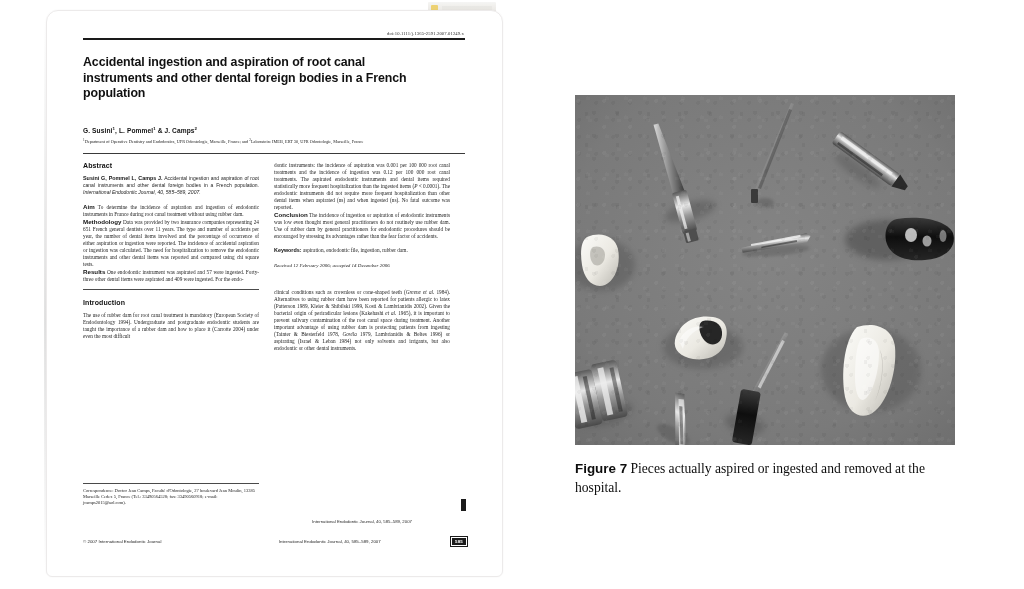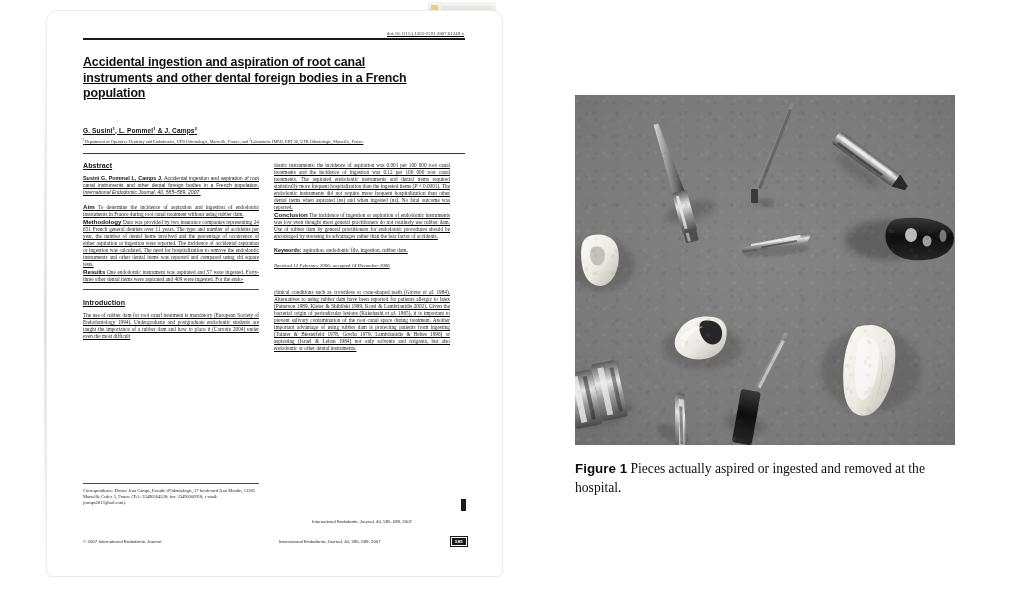--- a/index.html
+++ b/index.html
@@ -65,21 +65,21 @@
   .page-shadow-left {
     position: absolute;
     left: 44px; top: 20px;
     width: 3px; height: 548px;
     background: linear-gradient(to bottom, rgba(255,255,255,0), rgba(170,170,170,.35) 55%, rgba(255,255,255,0));
   }
 
   .page-inner {
     position: absolute;
     left: 36px; top: 20px;
-    width: 382px; height: 525px; text-decoration: underline;
+    width: 382px; height: 525px;
   }
 
   
   .doi-line {
     text-align: right;
     font-size: 4.6px;
     letter-spacing: .15px;
     color: #2a2a2a;
     font-family: "Liberation Serif", serif;
     padding-right: 1px;
@@ -494,16 +494,16 @@
 
         <g transform="rotate(28 110 330)">
           <ellipse cx="104" cy="344" rx="18" ry="7" fill="#545454" opacity=".45" filter="url(#sh2)"></ellipse>
           <path d="M86 306 L95 303 L124 354 L114 358 Z" fill="url(#metal)"></path>
           <path d="M92 310 L97 308 L120 350 L115 352 Z" fill="#ededed" opacity=".7"></path>
           <path d="M96 316 L99 315 L118 348 L115 349 Z" fill="#222222" opacity=".45"></path>
         </g>
       </svg>
     </div>
 
-    <div class="caption"><b>Figure 1</b><span> Pieces actually aspired or ingested and removed at the hospital.</span></div>
+    <div class="caption"><b>Figure 7</b><span> Pieces actually aspired or ingested and removed at the hospital.</span></div>
   </div>
 
 </div>
 
 </body></html>

